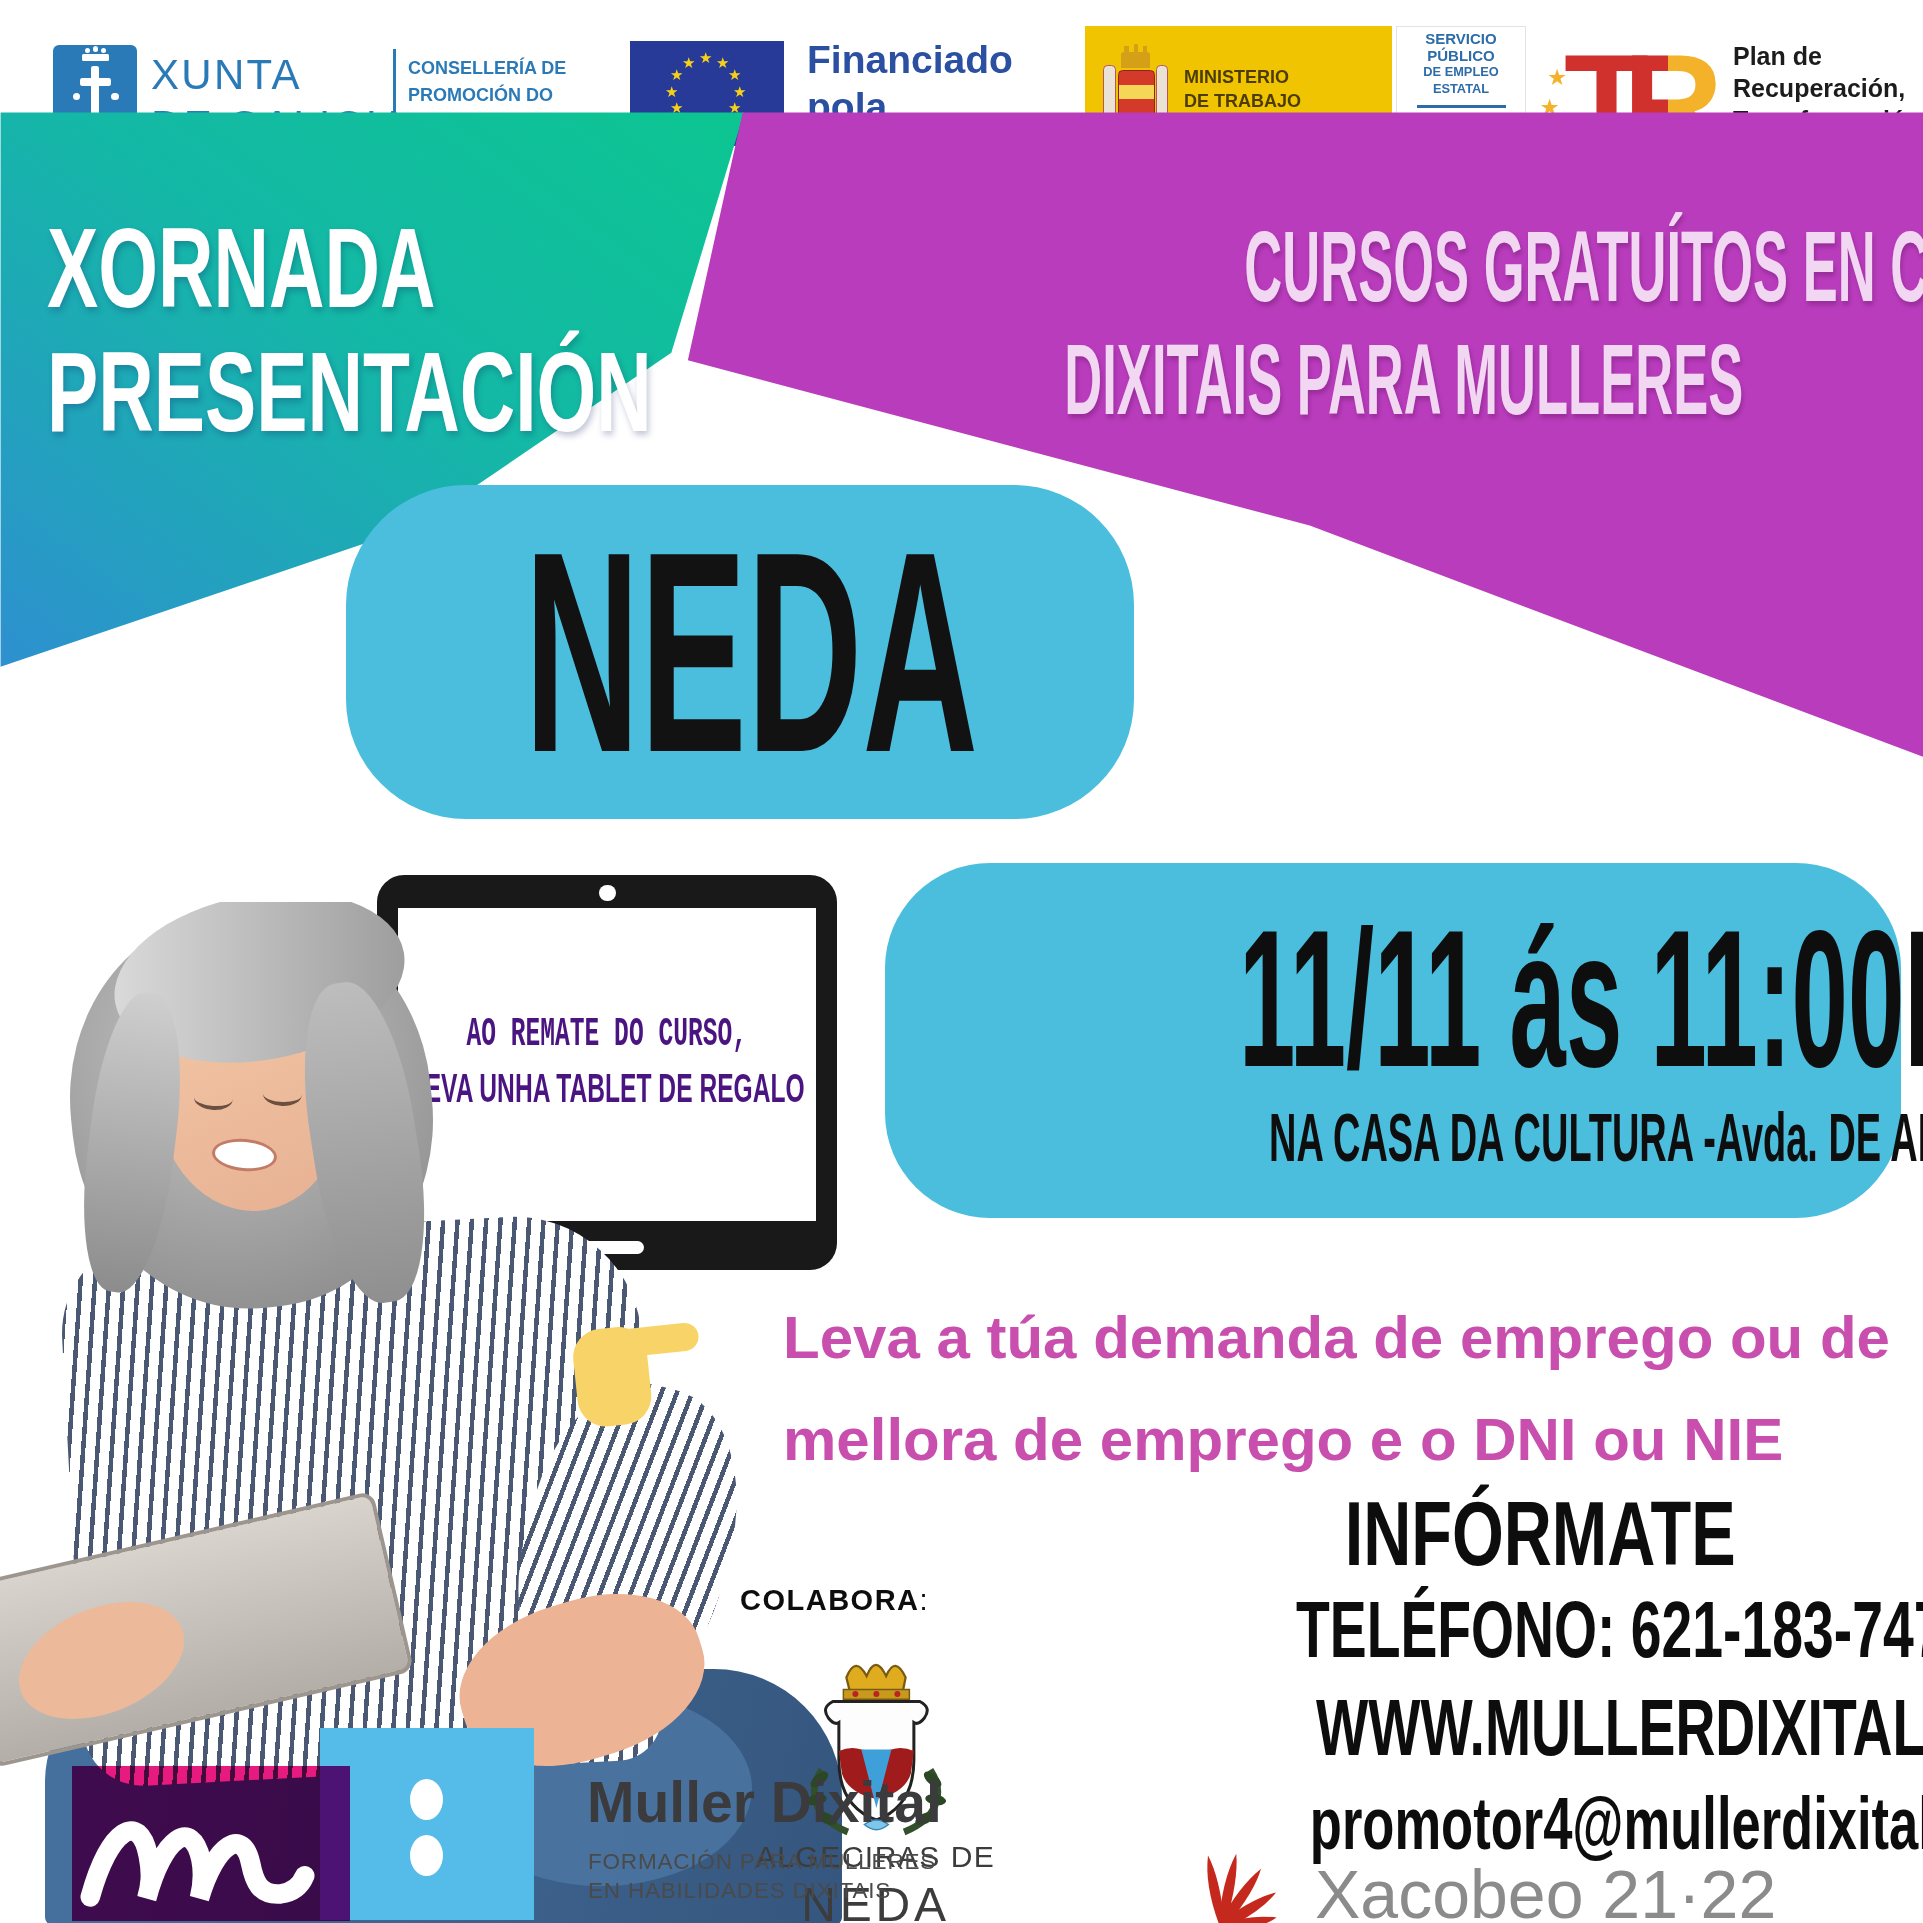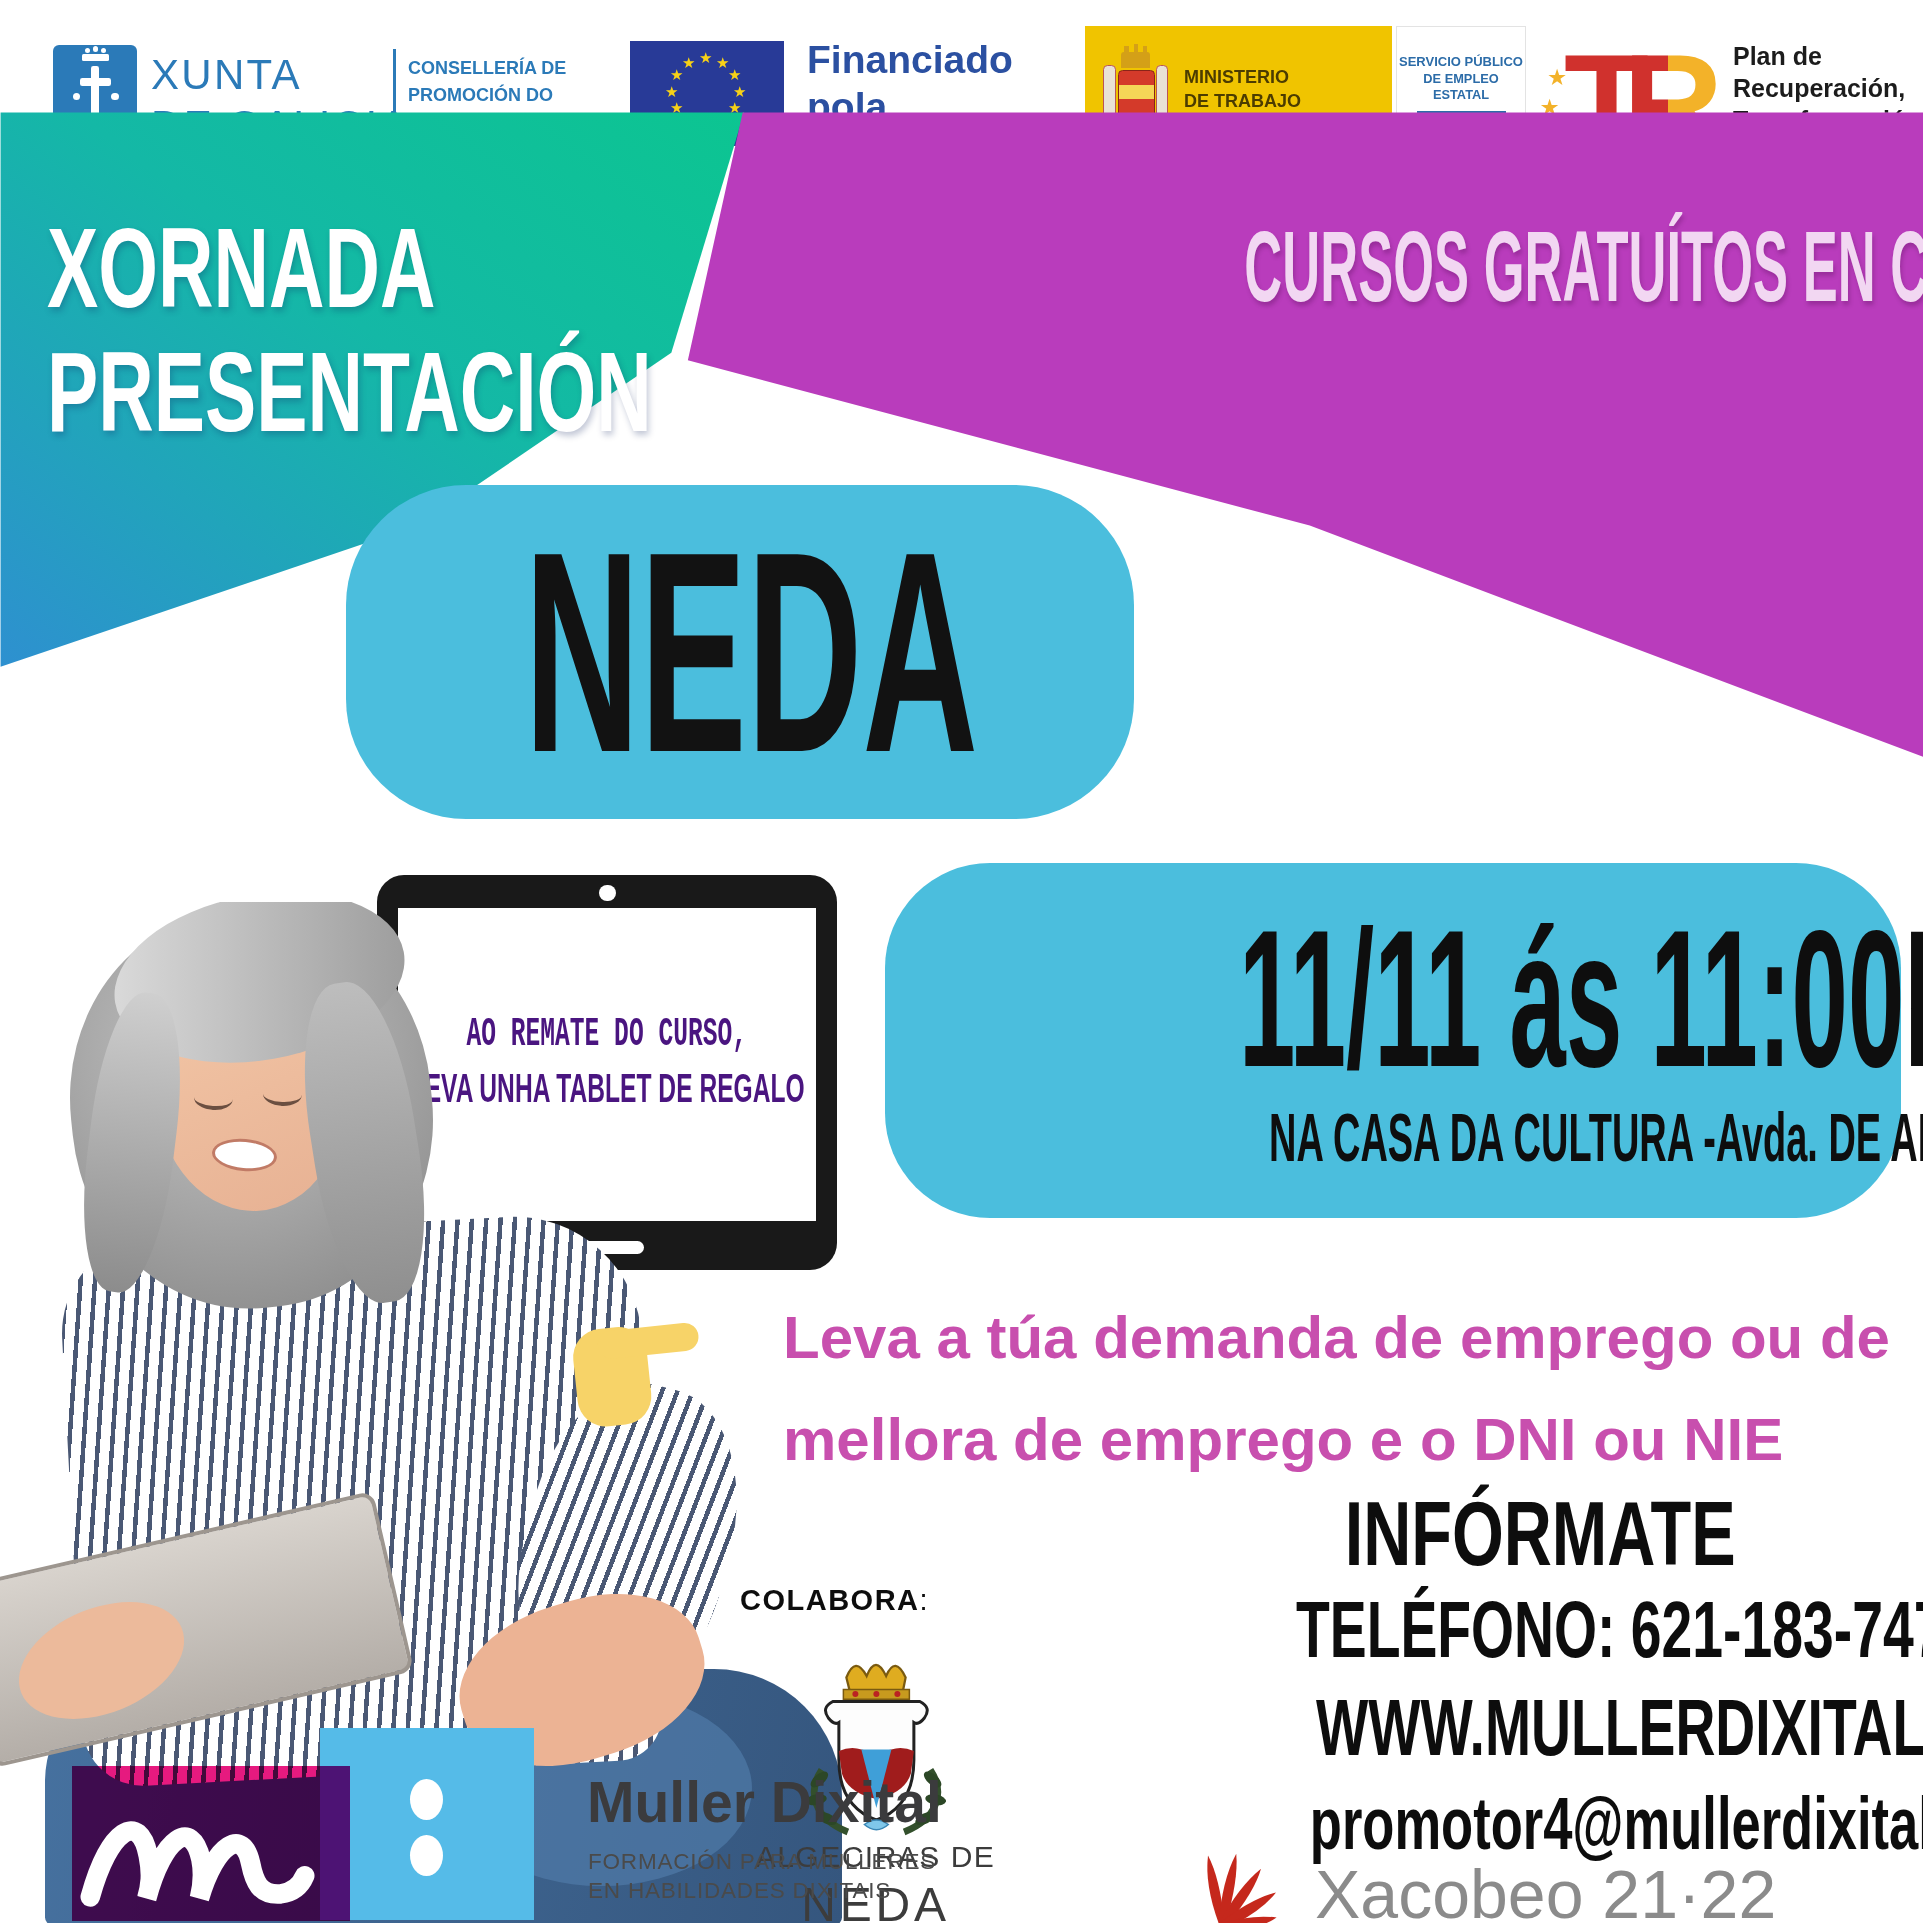--- a/index.html
+++ b/index.html
@@ -81,21 +81,21 @@
         <div class="abs" style="left:44px;top:6px;width:4.5px;height:7.5px;background:#d4a017;"></div>
       </div>
       <div class="abs" style="left:99px;top:39px;color:#4c3c00;font-weight:700;font-size:18px;line-height:24px;">
         <div>MINISTERIO</div>
         <div>DE TRABAJO</div>
         <div>Y ECONOMÍA SOCIAL</div>
       </div>
     </div>
 
     <div class="abs" style="left:1396px;top:26px;width:128px;height:129px;background:#fff;border:0.8px solid #e3e3e3;text-align:center;">
-      <div style="margin-top:27px;color:#2c6ca8;font-weight:700;font-size:13px;line-height:16.5px;">SERVICIO PÚBLICO</div>
+      <div style="margin-top:4px;color:#2c6ca8;font-weight:700;font-size:15px;line-height:16.5px;">SERVICIO PÚBLICO</div>
       <div style="color:#2c6ca8;font-weight:700;font-size:12.8px;line-height:16.5px;">DE EMPLEO ESTATAL</div>
       <div style="margin:7.5px auto 0;width:89px;height:3px;background:#2c6ca8;"></div>
       <div style="margin-top:3px;color:#2c6ca8;font-weight:700;font-size:44px;letter-spacing:1.5px;">SEPE</div>
     </div>
 
     <div class="abs" style="left:1541px;top:19px;width:376px;height:150px;">
       <span class="trstar" style="left:6px;top:45px;">★</span>
       <span class="trstar" style="left:-1.5px;top:75px;">★</span>
       <span class="trstar" style="left:4.5px;top:105px;">★</span>
       <span class="trstar" style="left:0px;top:134px;">★</span>
@@ -132,20 +132,21 @@
     <polygon points="988,2 2560,2 2560,860 1743,552 915,332" fill="#b93cbc"></polygon>
   </svg>
 
   <div class="abs" style="left:47px;top:203px;color:#ffffff;text-shadow:3px 3.8px 7.5px rgba(10,30,90,.25);">
     <div style="height:124px;"><span class="cond condl" style="--sx:.68;font-size:113px;">XORNADA</span></div>
     <div style="height:124px;"><span class="cond condl" style="--sx:.68;font-size:113px;">PRESENTACIÓN</span></div>
   </div>
 
   <div class="cline" style="left:751px;top:209px;width:1172px;color:#f2d7f2;text-shadow:3px 3.8px 6px rgba(60,0,60,.25);">
     <div style="height:113px;"><span class="cond" style="--sx:.52;font-size:101px;">CURSOS GRATUÍTOS EN COMPETENCIAS</span></div>
+    <div style="height:113px;"><span class="cond" style="--sx:.52;font-size:101px;">DIXITAIS PARA MULLERES</span></div>
   </div>
 
   <div class="abs" style="left:346px;top:485px;width:788px;height:334px;background:#4bbedd;border-radius:120px;text-align:center;">
     <span class="cond" style="--sx:.56;font-size:286px;line-height:334px;color:#121212;">NEDA</span>
   </div>
 
   <div class="abs" style="left:377px;top:875px;width:460px;height:395px;background:#191919;border-radius:27px;">
     <div class="abs" style="left:222px;top:9.8px;width:16.5px;height:16.5px;background:#fff;border-radius:50%;"></div>
     <div class="abs" style="left:21px;top:33px;width:418px;height:313px;background:#fff;display:flex;align-items:center;justify-content:center;">
       <div style="text-align:center;color:#4a1580;">

